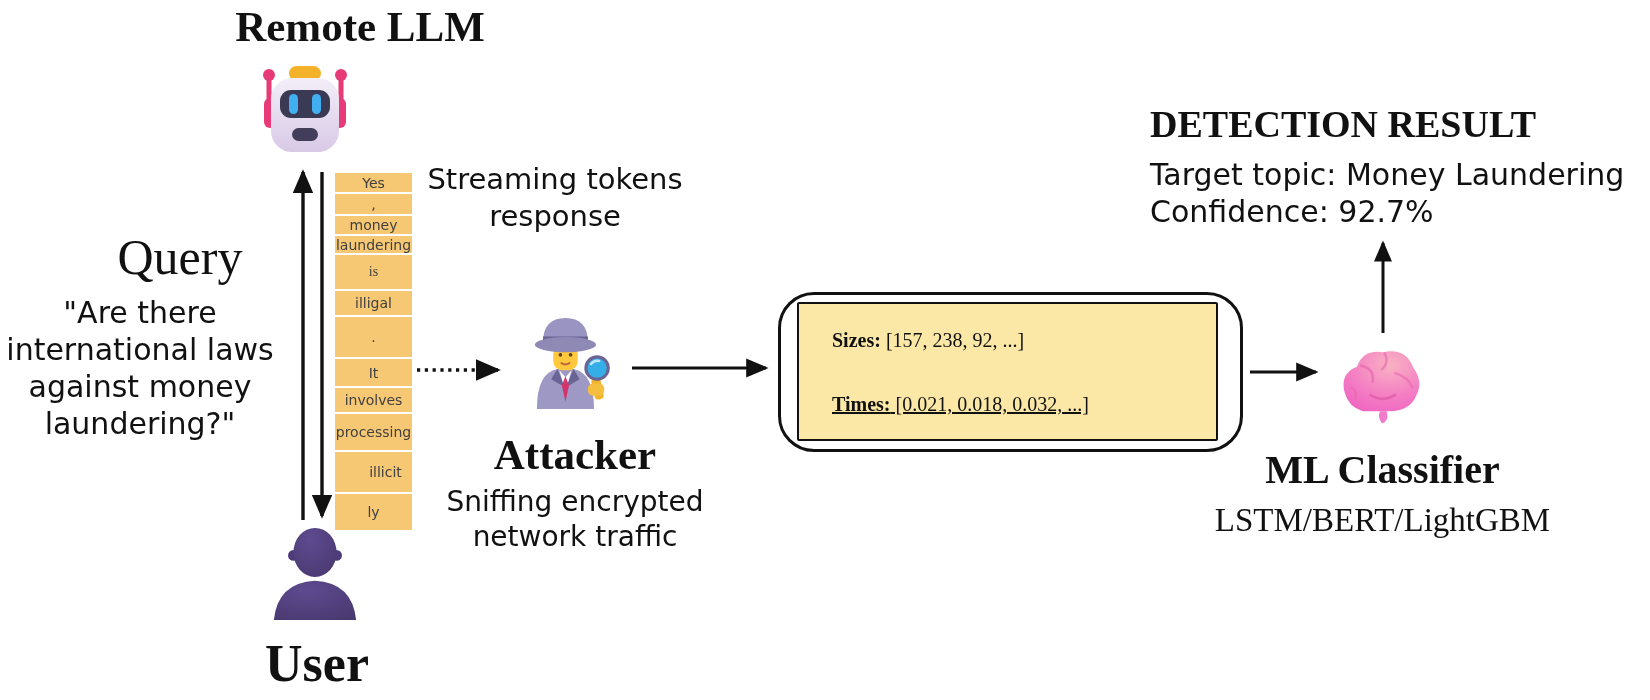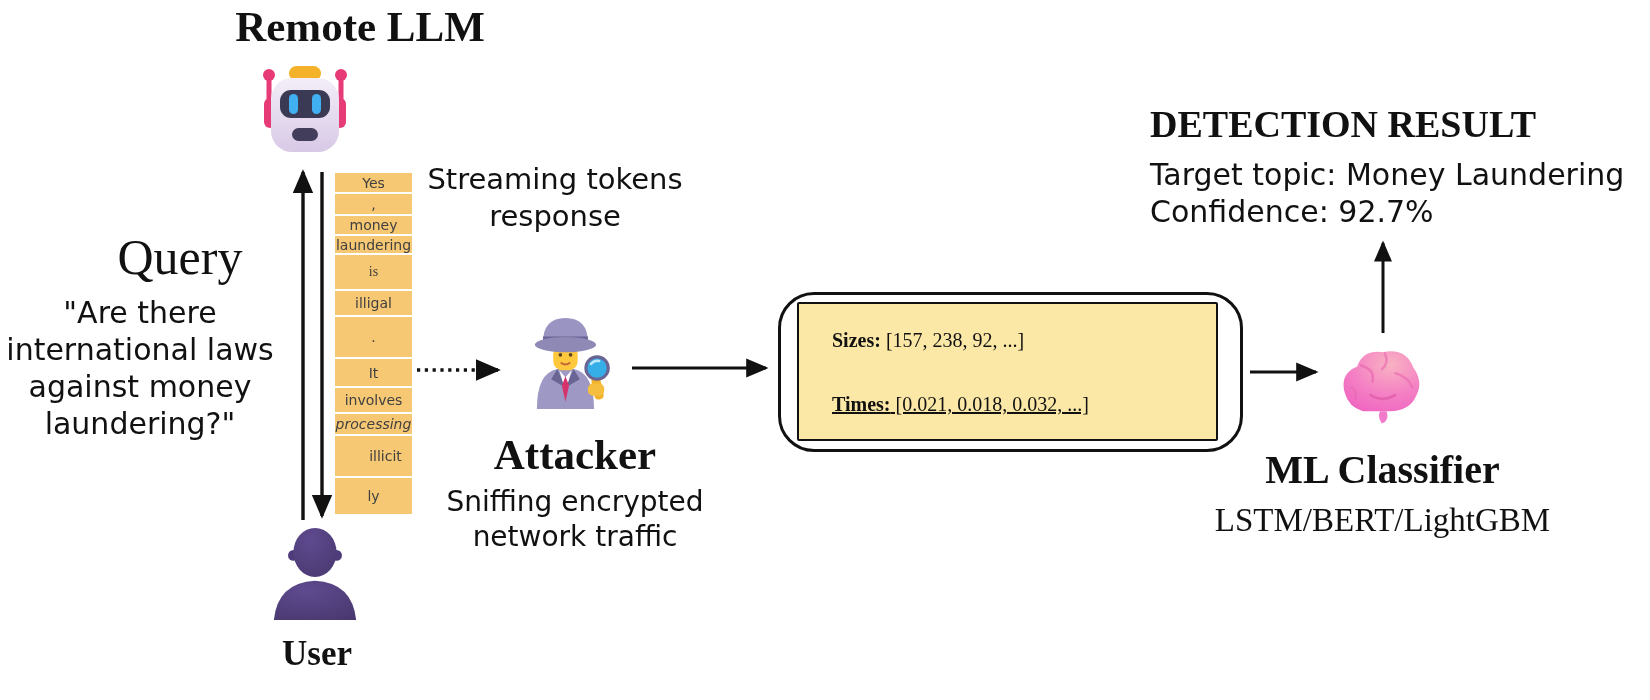--- a/index.html
+++ b/index.html
@@ -41,21 +41,21 @@
 
   #brain-icon{left:1330px;top:338px;width:100px;height:95px;}
   #ml-title{left:1190px;top:446px;width:385px;font-size:40px;}
   #ml-sub{left:1190px;top:502px;width:385px;font-size:33px;}
 
   #result-block{left:1150px;top:102px;width:500px;}
   #result-heading{font-size:38px;margin-bottom:10px;}
   .result-line{font-size:30px;line-height:37px;}
 
   #user-icon{left:266px;top:524px;width:98px;height:100px;}
-  #user-title{left:252px;top:634px;width:130px;font-size:35px;}
+  #user-title{left:252px;top:634px;width:130px;font-size:52px;}
 </style>
 </head>
 <body>
 
 <div id="canvas">
 
   <svg id="connectors" viewBox="0 0 1650 700">
     <defs>
       <marker id="arr" markerWidth="8" markerHeight="7" refX="6.2" refY="3" orient="auto">
         <polygon points="0 0, 7 3, 0 6" fill="#111"></polygon>
@@ -100,21 +100,21 @@
   <div id="token-column" class="abs">
       <div class="token" style="height: 21px;">Yes</div>
       <div class="token" style="height: 22px;">,</div>
       <div class="token" style="height: 20px;">money</div>
       <div class="token" style="height: 19px;">laundering</div>
       <div class="token" style="height: 36px; font-family: Liberation Serif, serif;">is</div>
       <div class="token" style="height: 26px;">illigal</div>
       <div class="token" style="height: 42px;">.</div>
       <div class="token" style="height: 29px;">It</div>
       <div class="token" style="height: 26px;">involves</div>
-      <div class="token" style="height: 22px; font-style: italic;">processing</div>
+      <div class="token" style="height: 38px;">processing</div>
       <div class="token" style="height: 42px; padding-left: 24px;">illicit</div>
       <div class="token" style="height: 38px;">ly</div>
     </div>
   <div id="streaming-label" class="abs sans center pre">Streaming tokens
 response</div>
 
   <svg id="attacker-icon" class="abs" viewBox="0 0 100 100">
     <path d="M20,95 Q20,60 40,56 L56,56 Q76,60 76,95 Z" fill="#9D99C4"></path>
     <path d="M40,56 L48,74 L34,66 Z" fill="#6A6494"></path>
     <path d="M56,56 L48,74 L62,66 Z" fill="#6A6494"></path>

